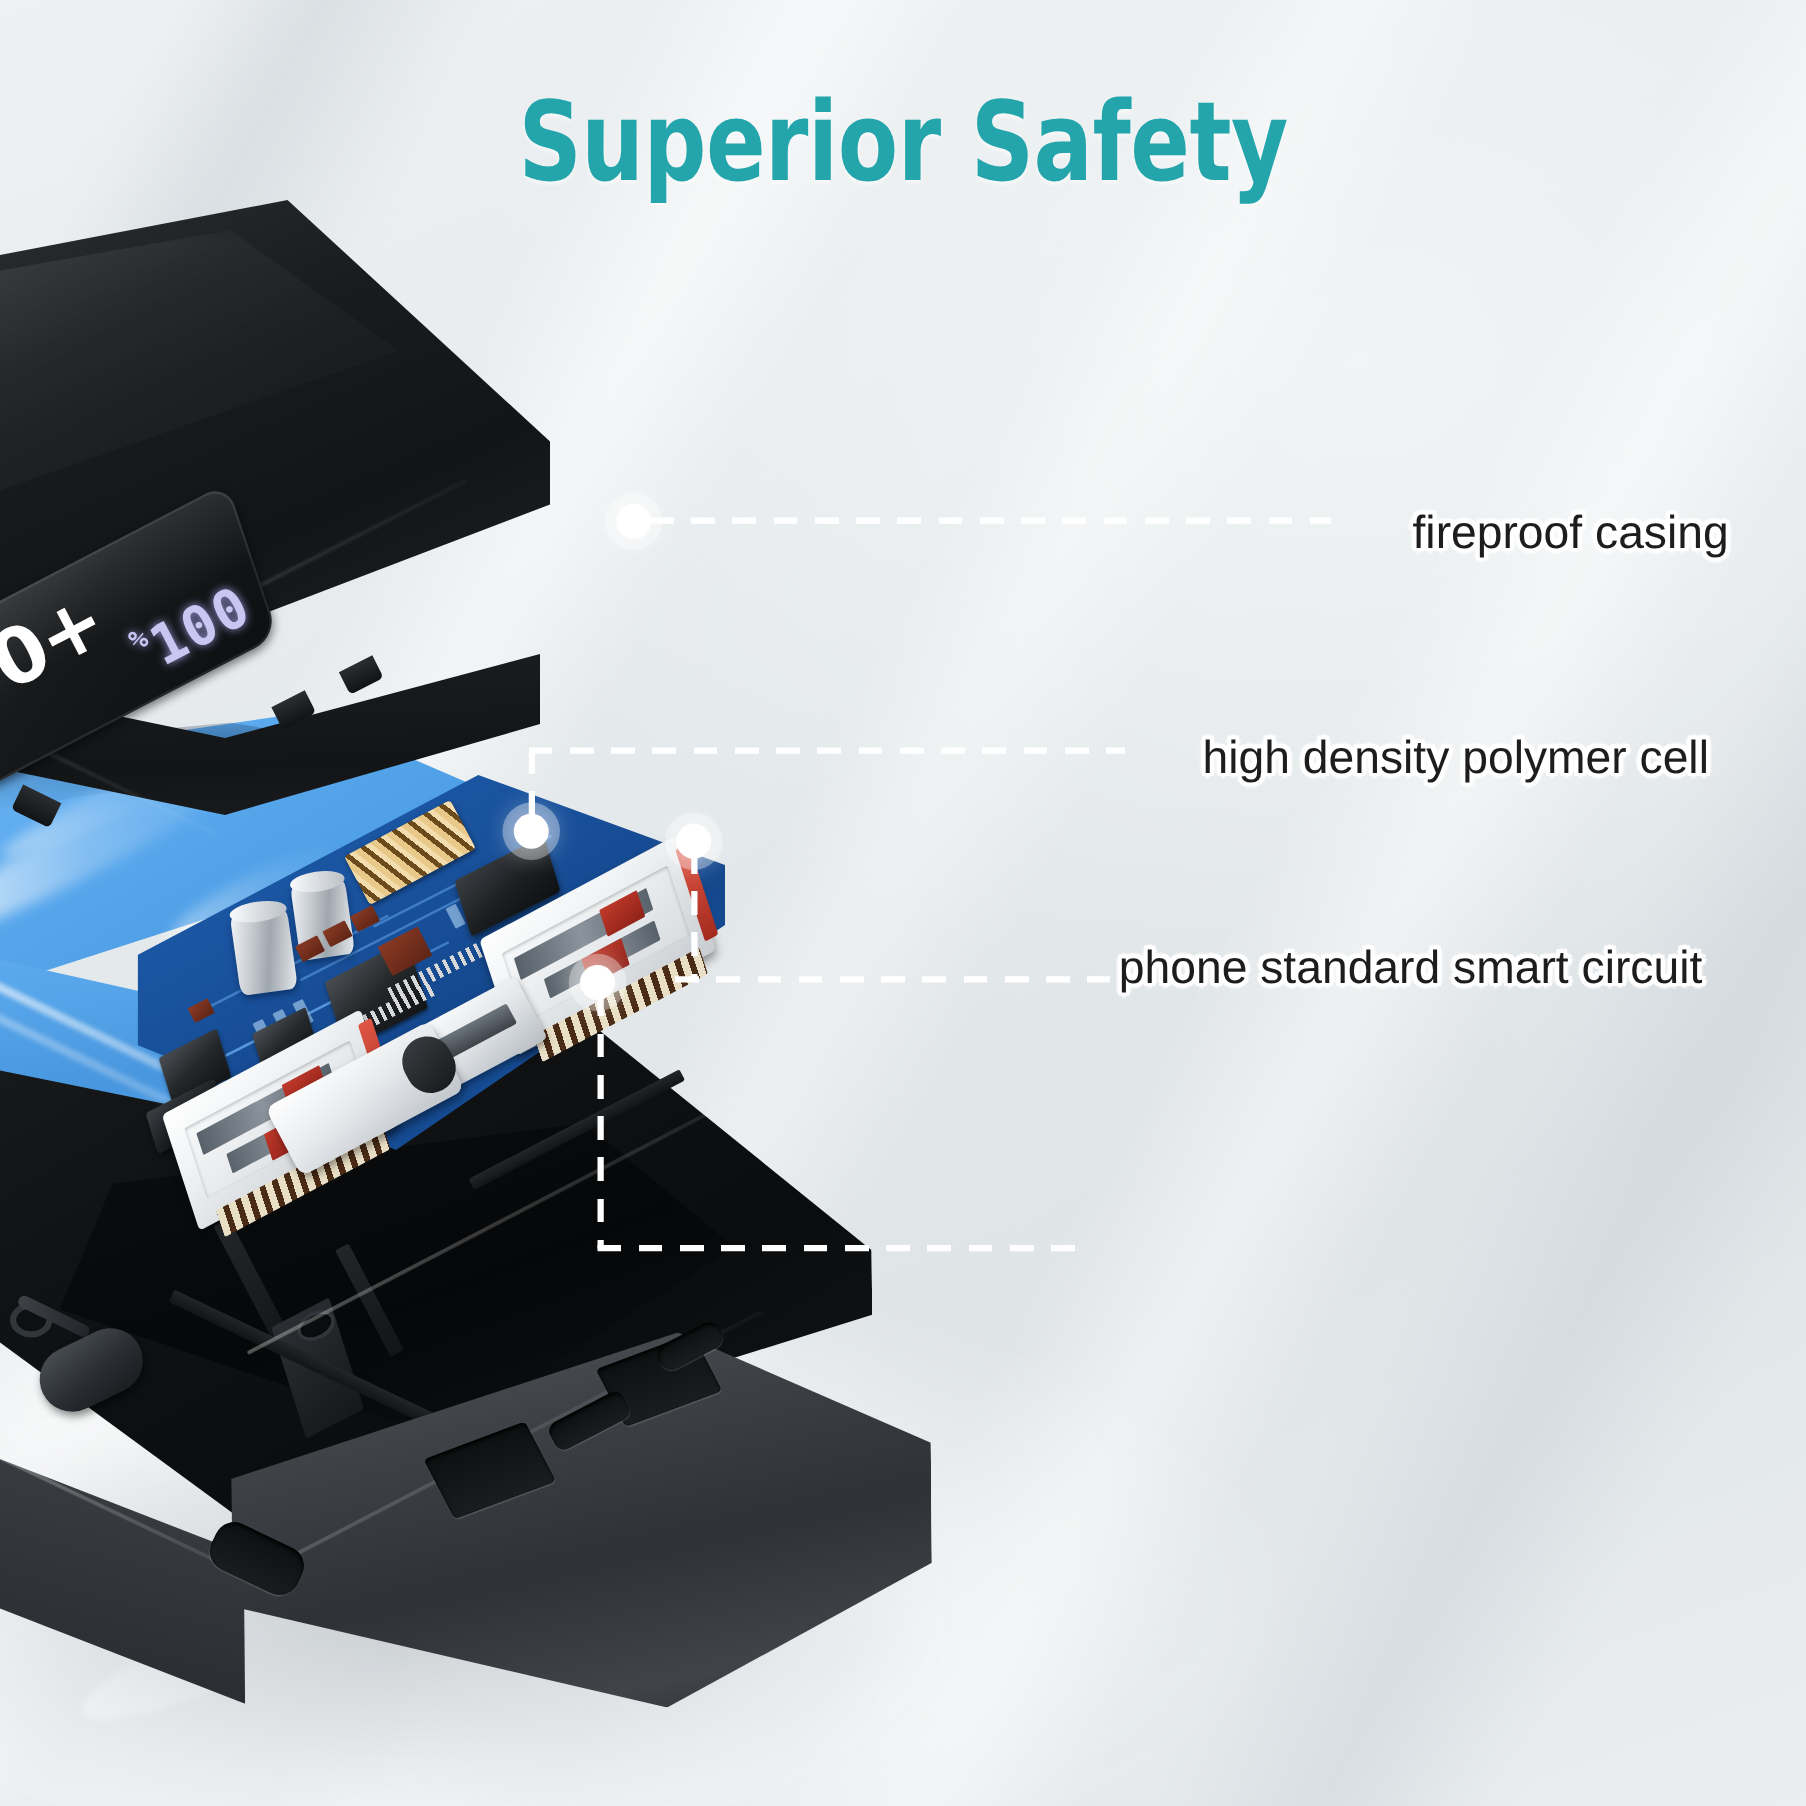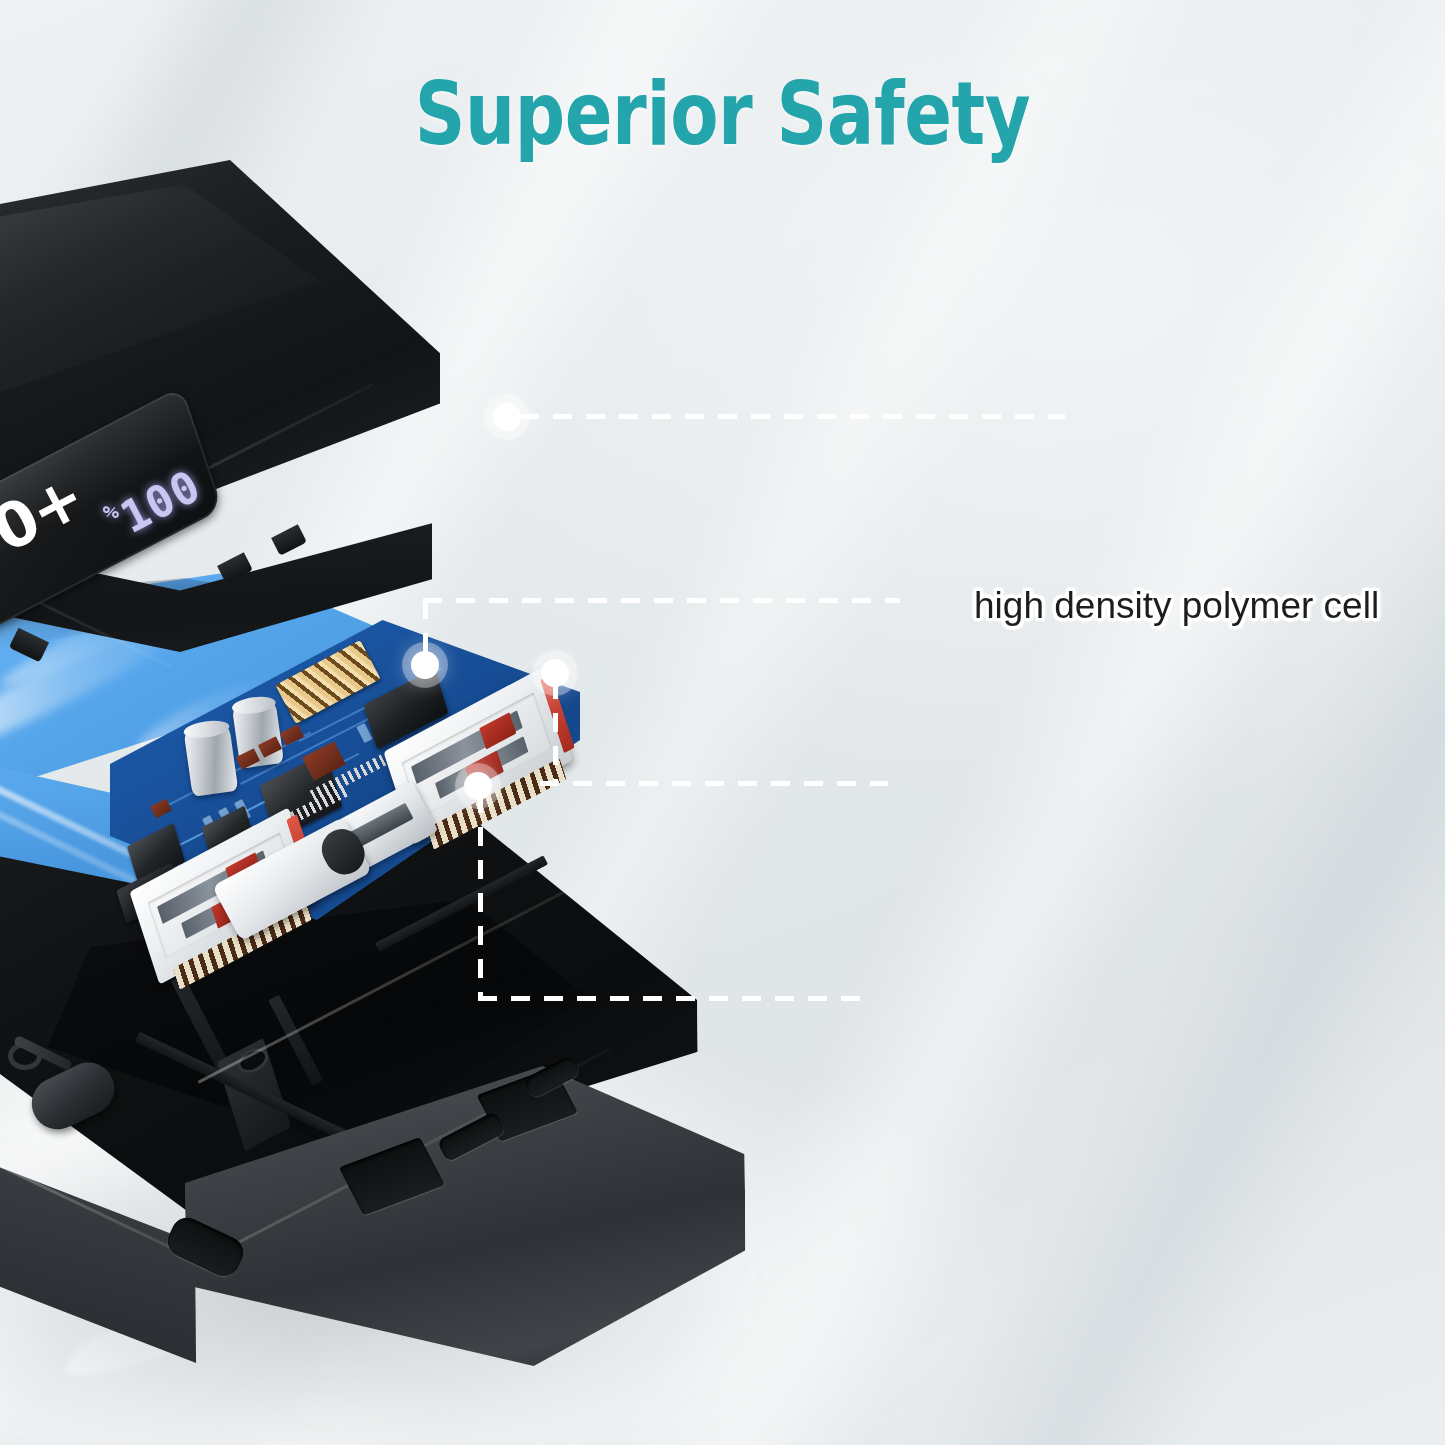--- a/index.html
+++ b/index.html
@@ -666,27 +666,29 @@
         <div class="display-gloss"></div>
         <div class="cap-text">50+</div>
 
         <div class="lcd"><span class="pct">%</span><span>100</span></div>
       </div>
     </div>
   </div>
 
   <div class="dot" style="left:493px; top:403px;"></div>
   <div class="dash-h" style="left:520px; top:414px; width:545px;"></div>
+  <div class="callout-label" style="left:1130px; top:405px;">fireproof casing</div>
 
   <div class="dot" style="left:411px; top:651px;"></div>
   <div class="dash-v" style="left:423px; top:600px; height:60px;"></div>
   <div class="dash-h" style="left:423px; top:598px; width:477px;"></div>
-  <div class="callout-label" style="left:962px; top:585px;margin-left:12px;">high density polymer cell</div>
+  <div class="callout-label" style="left:962px; top:585px;">high density polymer cell</div>
 
   <div class="dot" style="left:541px; top:659px;"></div>
   <div class="dash-v" style="left:553px; top:680px; height:103px;"></div>
   <div class="dash-h" style="left:540px; top:781px; width:348px;"></div>
+  <div class="callout-label" style="left:895px; top:753px;">phone standard smart circuit</div>
 
   <div class="dot" style="left:464px; top:772px;"></div>
   <div class="dash-v" style="left:478px; top:794px; height:205px;"></div>
   <div class="dash-h" style="left:478px; top:996px; width:383px;"></div>
 
 </div>
 
 </body></html>

